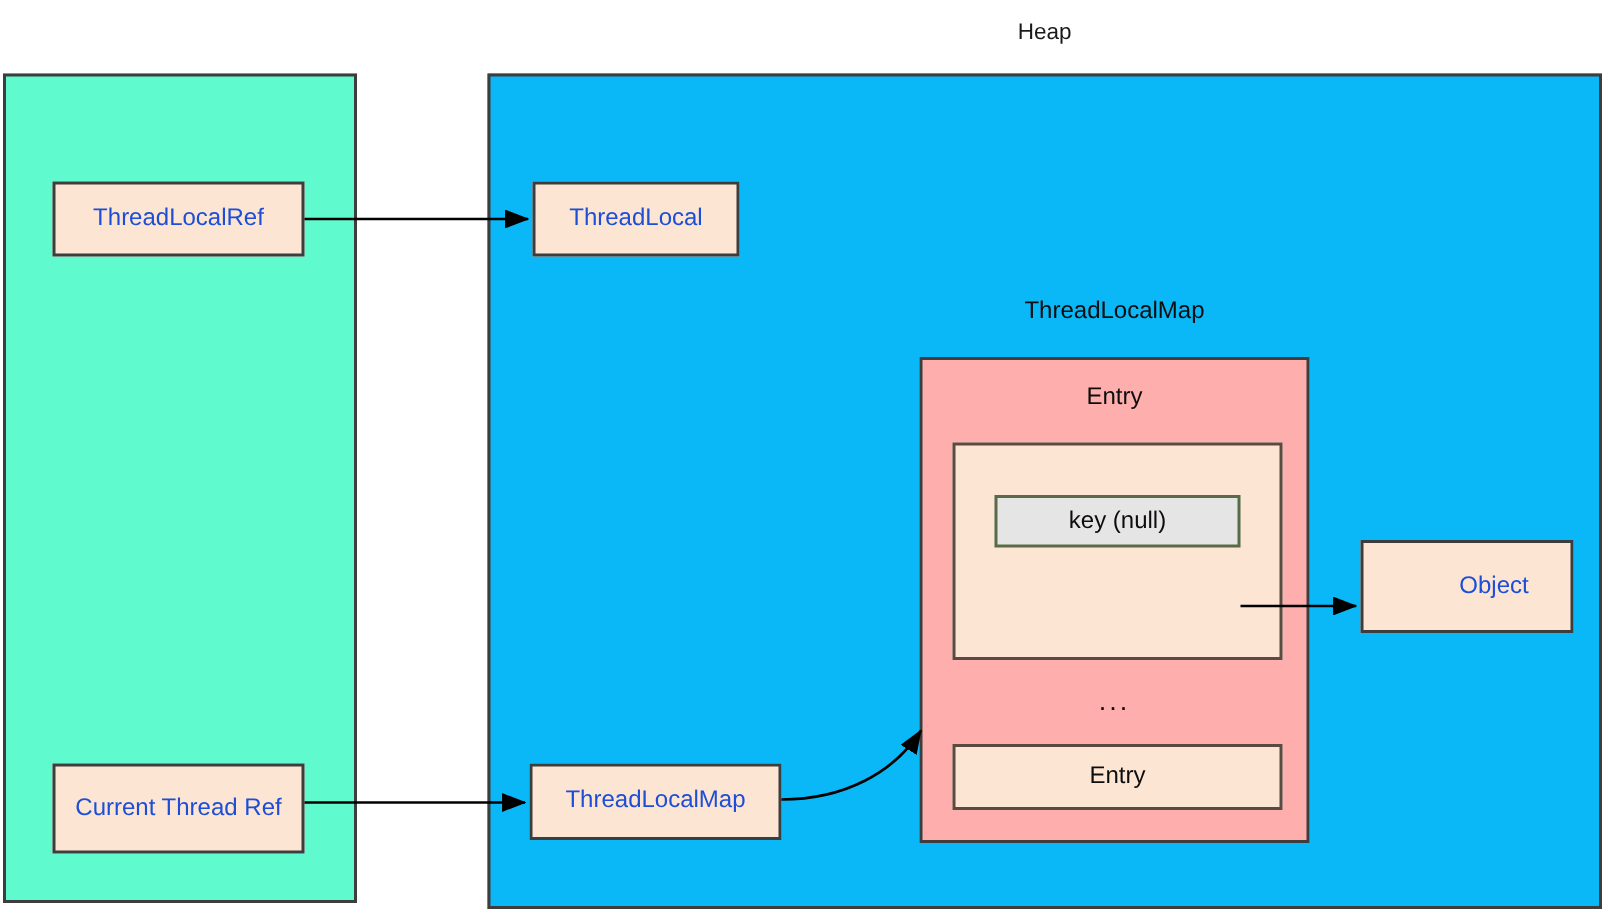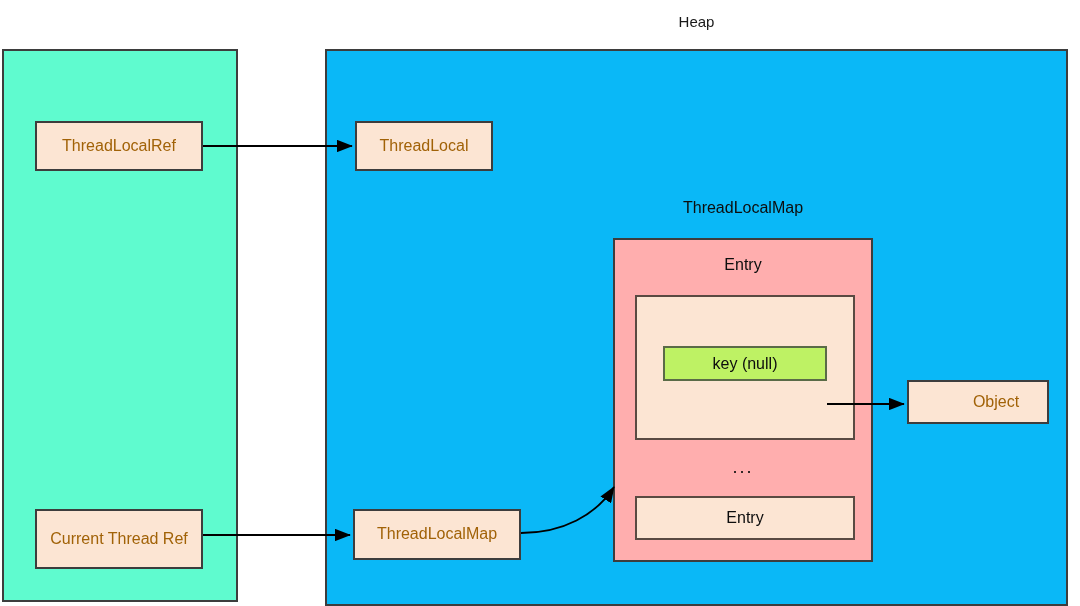--- a/index.html
+++ b/index.html
@@ -52,27 +52,27 @@
     position: absolute;
     box-sizing: border-box;
     border: 2px solid #3d3d3d;
     background: #fce5d3;
     display: flex;
     align-items: center;
     justify-content: center;
     text-align: center;
     font-size: 16px;
     line-height: 1.18;
-    color: #a16207;
+    color: #1d4ed8;
   }
   #thread-local-ref { left: 35px;  top: 121px; width: 168px; height: 50px; }
   #current-thread-ref { left: 35px; top: 509px; width: 168px; height: 60px; }
   #thread-local { left: 355px; top: 121px; width: 138px; height: 50px; }
   #thread-local-map-box { left: 353px; top: 509px; width: 168px; height: 51px; }
-  #object-box { left: 907px; top: 380px; width: 142px; height: 44px; padding-left: 36px; }
+  #object-box { left: 907px; top: 360px; width: 142px; height: 62px; padding-left: 36px; }
 
   #threadlocalmap-label {
     position: absolute;
     left: 613px;
     top: 199px;
     width: 260px;
     text-align: center;
     font-size: 16px;
     color: #0d0d0d;
   }
@@ -102,27 +102,26 @@
     width: 220px;
     height: 145px;
     box-sizing: border-box;
     border: 2px solid #5a4a42;
     background: #fce5d3;
   }
   .kv-box {
     position: absolute;
     box-sizing: border-box;
     border: 2px solid #5a6b47;
-    background: #bef264;
+    background: #e5e5e5;
     display: flex;
     align-items: center;
     justify-content: center;
     font-size: 16px;
     color: #0d0d0d;
-    margin-top: 16px;
   }
   #key-box   { left: 663px; top: 330px; width: 164px; height: 35px; }
   #value-box { left: 663px; top: 386px; width: 164px; height: 35px; }
 
   #ellipsis {
     position: absolute;
     left: 613px;
     top: 457px;
     width: 260px;
     text-align: center;

